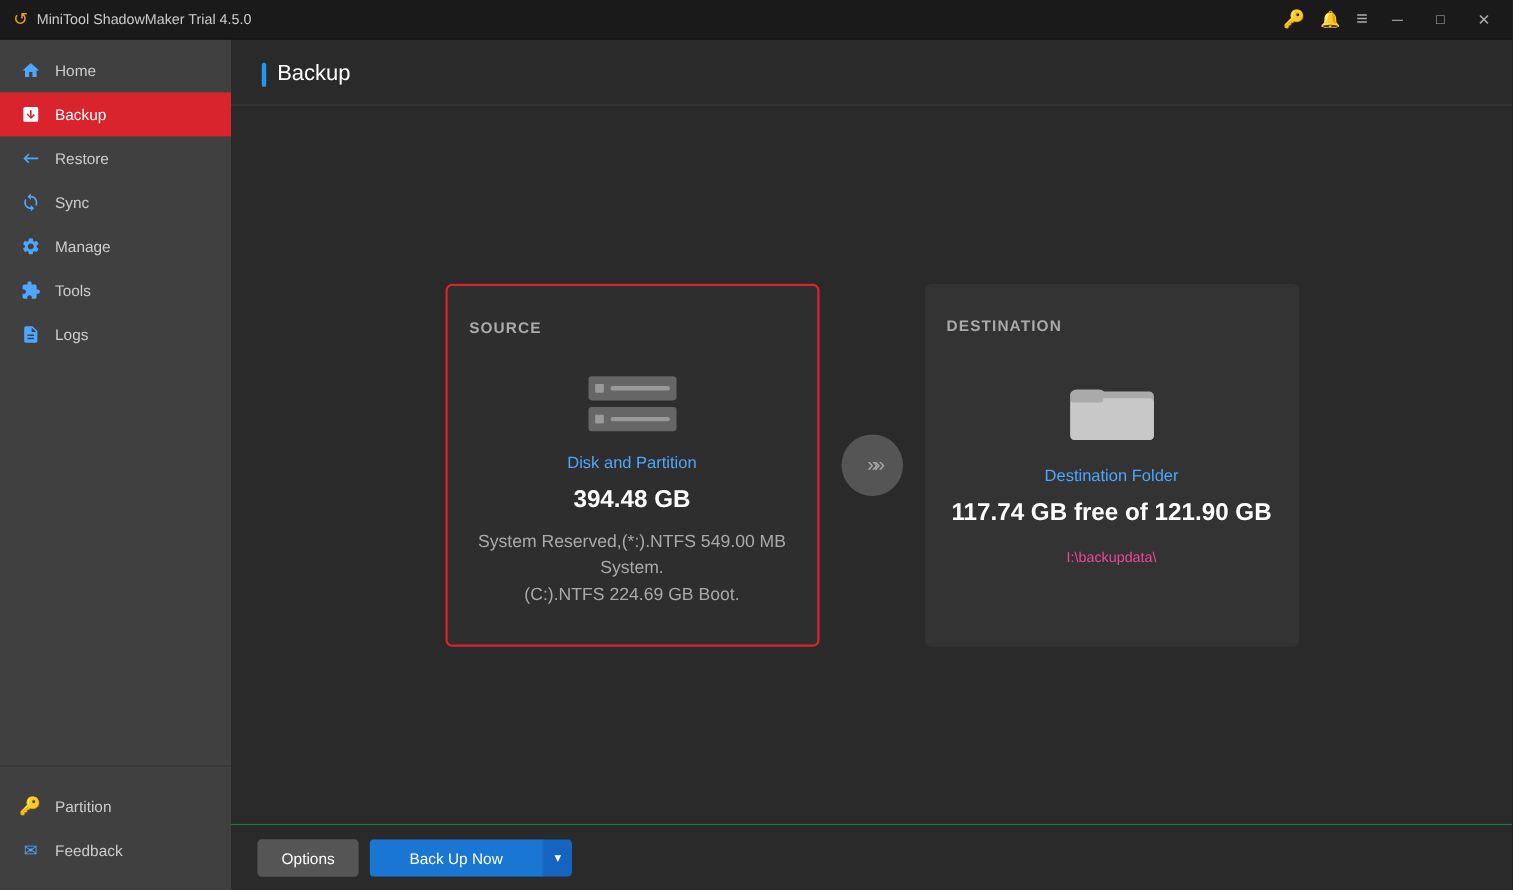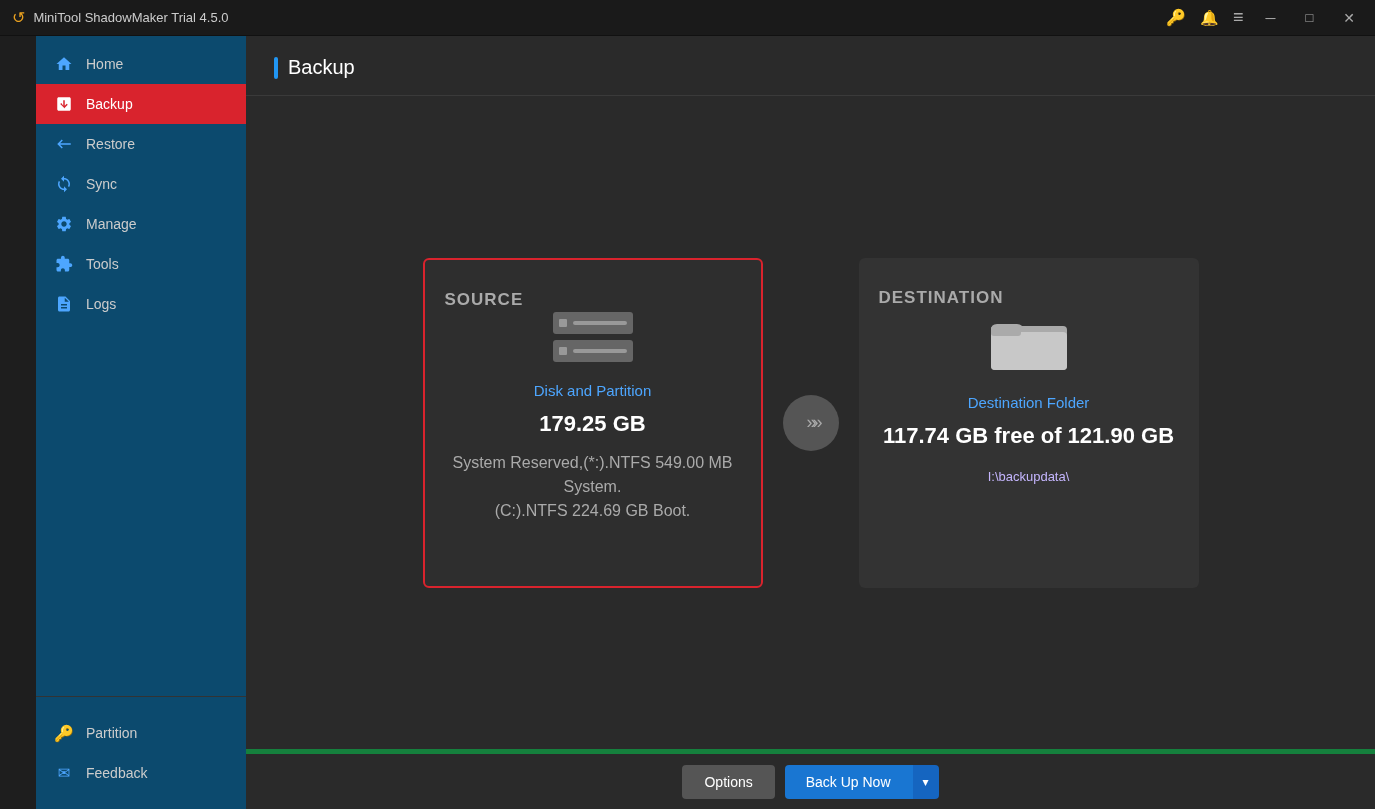--- a/index.html
+++ b/index.html
@@ -52,25 +52,24 @@
     
     .main-layout {
       display: flex;
       flex: 1;
       overflow: hidden;
     }
 
     
     .sidebar {
       width: 210px;
-      background: #0c4a6e;
-      display: flex;
-      flex-direction: column;
-      flex-shrink: 0;
-      margin-left: 36px;
+      background: #404040;
+      display: flex;
+      flex-direction: column;
+      flex-shrink: 0;
     }
     .sidebar-nav {
       flex: 1;
       padding-top: 8px;
     }
     .sidebar-item {
       display: flex;
       align-items: center;
       padding: 10px 18px;
       cursor: pointer;
@@ -156,26 +155,26 @@
     }
     .card.source-card {
       border: 2px solid #d9232d;
       background: #2e2e2e;
     }
     .card.dest-card {
       background: #333;
     }
 
     .card-label {
-      font-size: 17px;
+      font-size: 14px;
       color: #aaa;
       letter-spacing: 1px;
       font-weight: 600;
       align-self: flex-start;
-      margin-bottom: 2px;
+      margin-bottom: 36px;
     }
 
     .card-icon {
       margin-bottom: 20px;
       display: flex;
       flex-direction: column;
       align-items: center;
     }
 
     
@@ -230,21 +229,21 @@
     }
 
     .card-desc {
       color: #aaa;
       font-size: 16px;
       text-align: center;
       line-height: 1.5;
     }
 
     .card-path {
-      color: #c4b5fd;
+      color: #ec4899;
       font-size: 13px;
       text-align: center;
       margin-top: 6px;
     }
 
     
     .arrow-btn {
       width: 56px;
       height: 56px;
       background: #555;
@@ -260,24 +259,24 @@
       color: #aaa;
       font-size: 18px;
       letter-spacing: -4px;
       margin-left: 4px;
     }
 
     
     .bottom-bar {
       height: 60px;
       background: #2a2a2a;
-      border-top: 5px solid #15803d;
-      display: flex;
-      align-items: center;
-      justify-content: center;
+      border-top: 1px solid #15803d;
+      display: flex;
+      align-items: center;
+      justify-content: flex-start;
       padding: 0 24px;
       gap: 10px;
       flex-shrink: 0;
     }
     .btn-options {
       background: #555;
       color: #fff;
       border: none;
       padding: 9px 22px;
       border-radius: 4px;
@@ -287,21 +286,21 @@
 
     .btn-backup-container {
       display: flex;
       border-radius: 4px;
       overflow: hidden;
     }
     .btn-backup-main {
       background: #1976d2;
       color: #fff;
       border: none;
-      padding: 9px 21px;
+      padding: 9px 36px;
       font-size: 14px;
       cursor: pointer;
     }
     .btn-backup-arrow {
       background: #1565c0;
       color: #fff;
       border: none;
       border-left: 1px solid #1976d2;
       padding: 9px 10px;
       font-size: 12px;
@@ -425,21 +424,21 @@
             <div class="disk-slot-dot"></div>
             <div class="disk-slot-bar"></div>
           </div>
           <div class="disk-slot">
             <div class="disk-slot-dot"></div>
             <div class="disk-slot-bar"></div>
           </div>
         </div>
 
         <div class="card-name">Disk and Partition</div>
-        <div class="card-size">179.25 GB</div>
+        <div class="card-size">394.48 GB</div>
         <div class="card-desc">System Reserved,(*:).NTFS 549.00 MB System.<br>(C:).NTFS 224.69 GB Boot.</div>
       </div>
 
       <div class="arrow-btn">
         <span class="arrow-text">»»</span>
       </div>
 
       <div class="card dest-card">
         <div class="card-label">DESTINATION</div>
 

